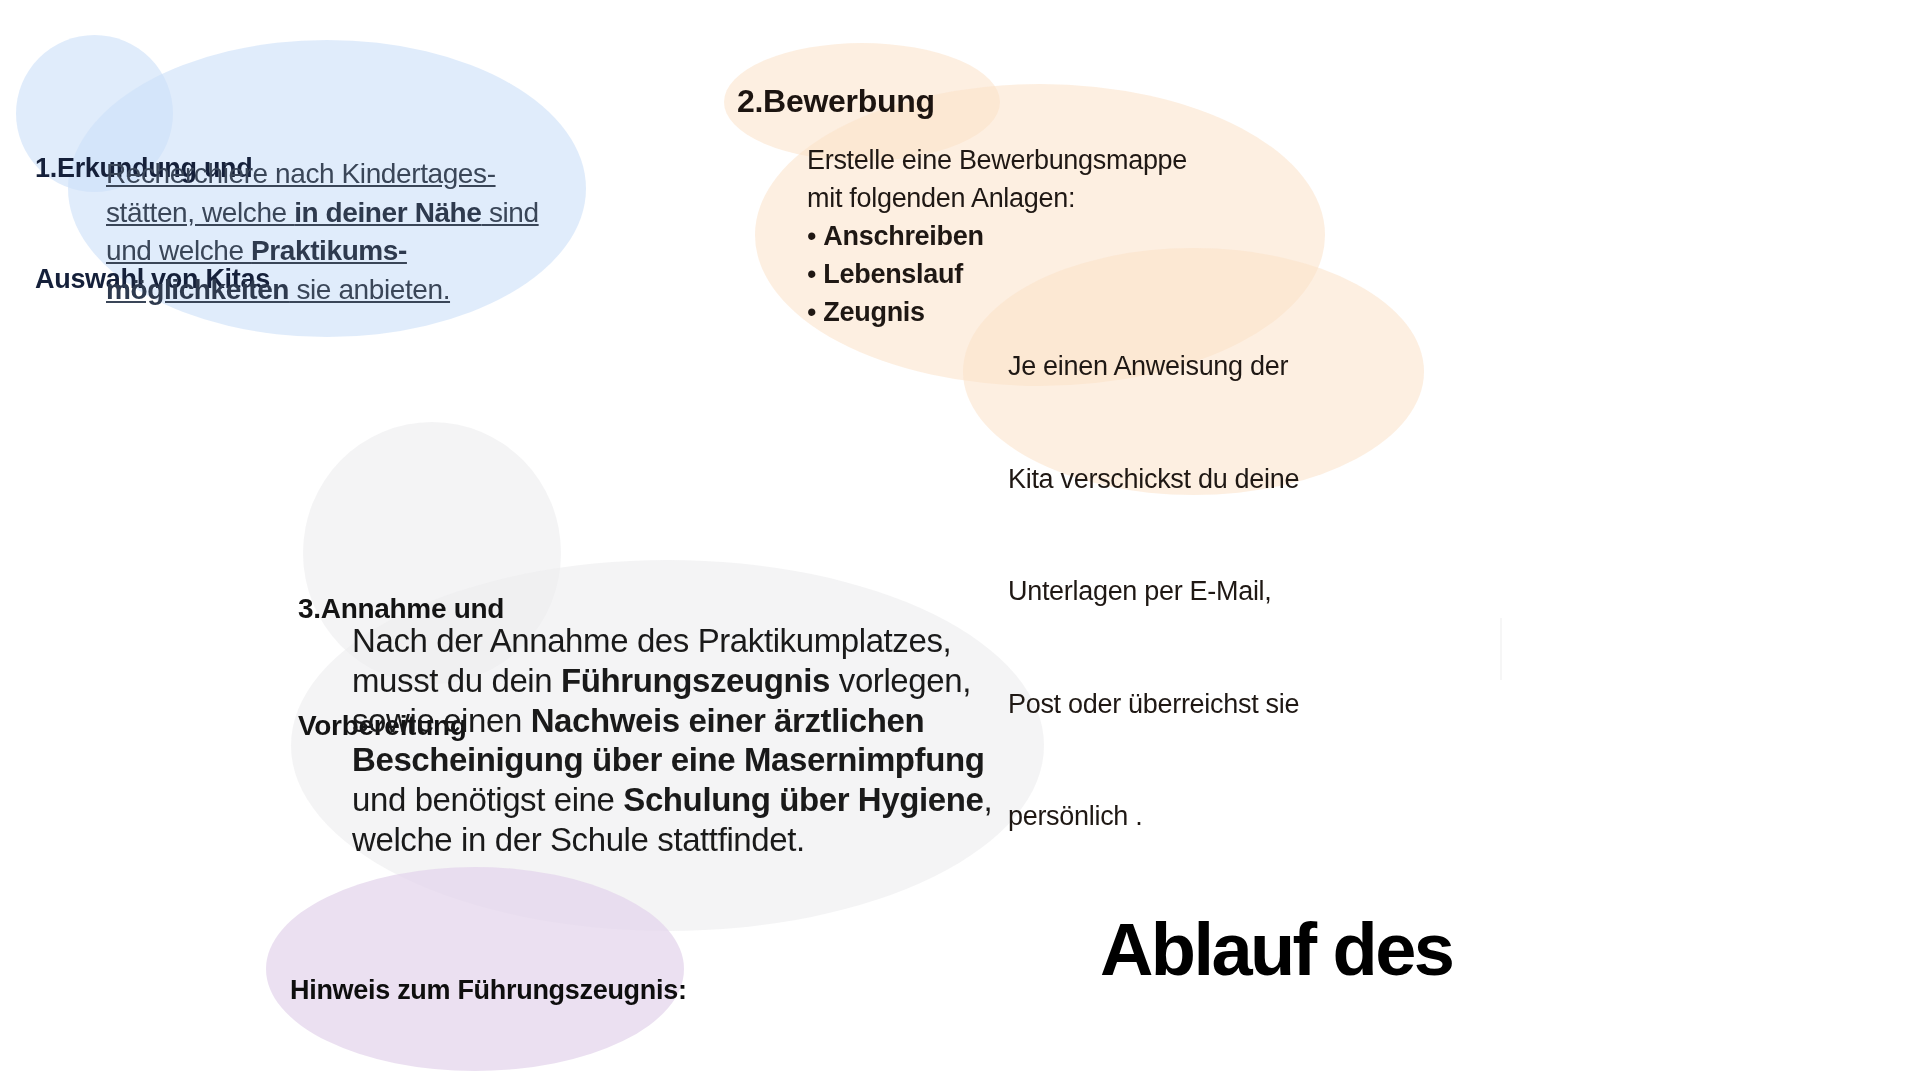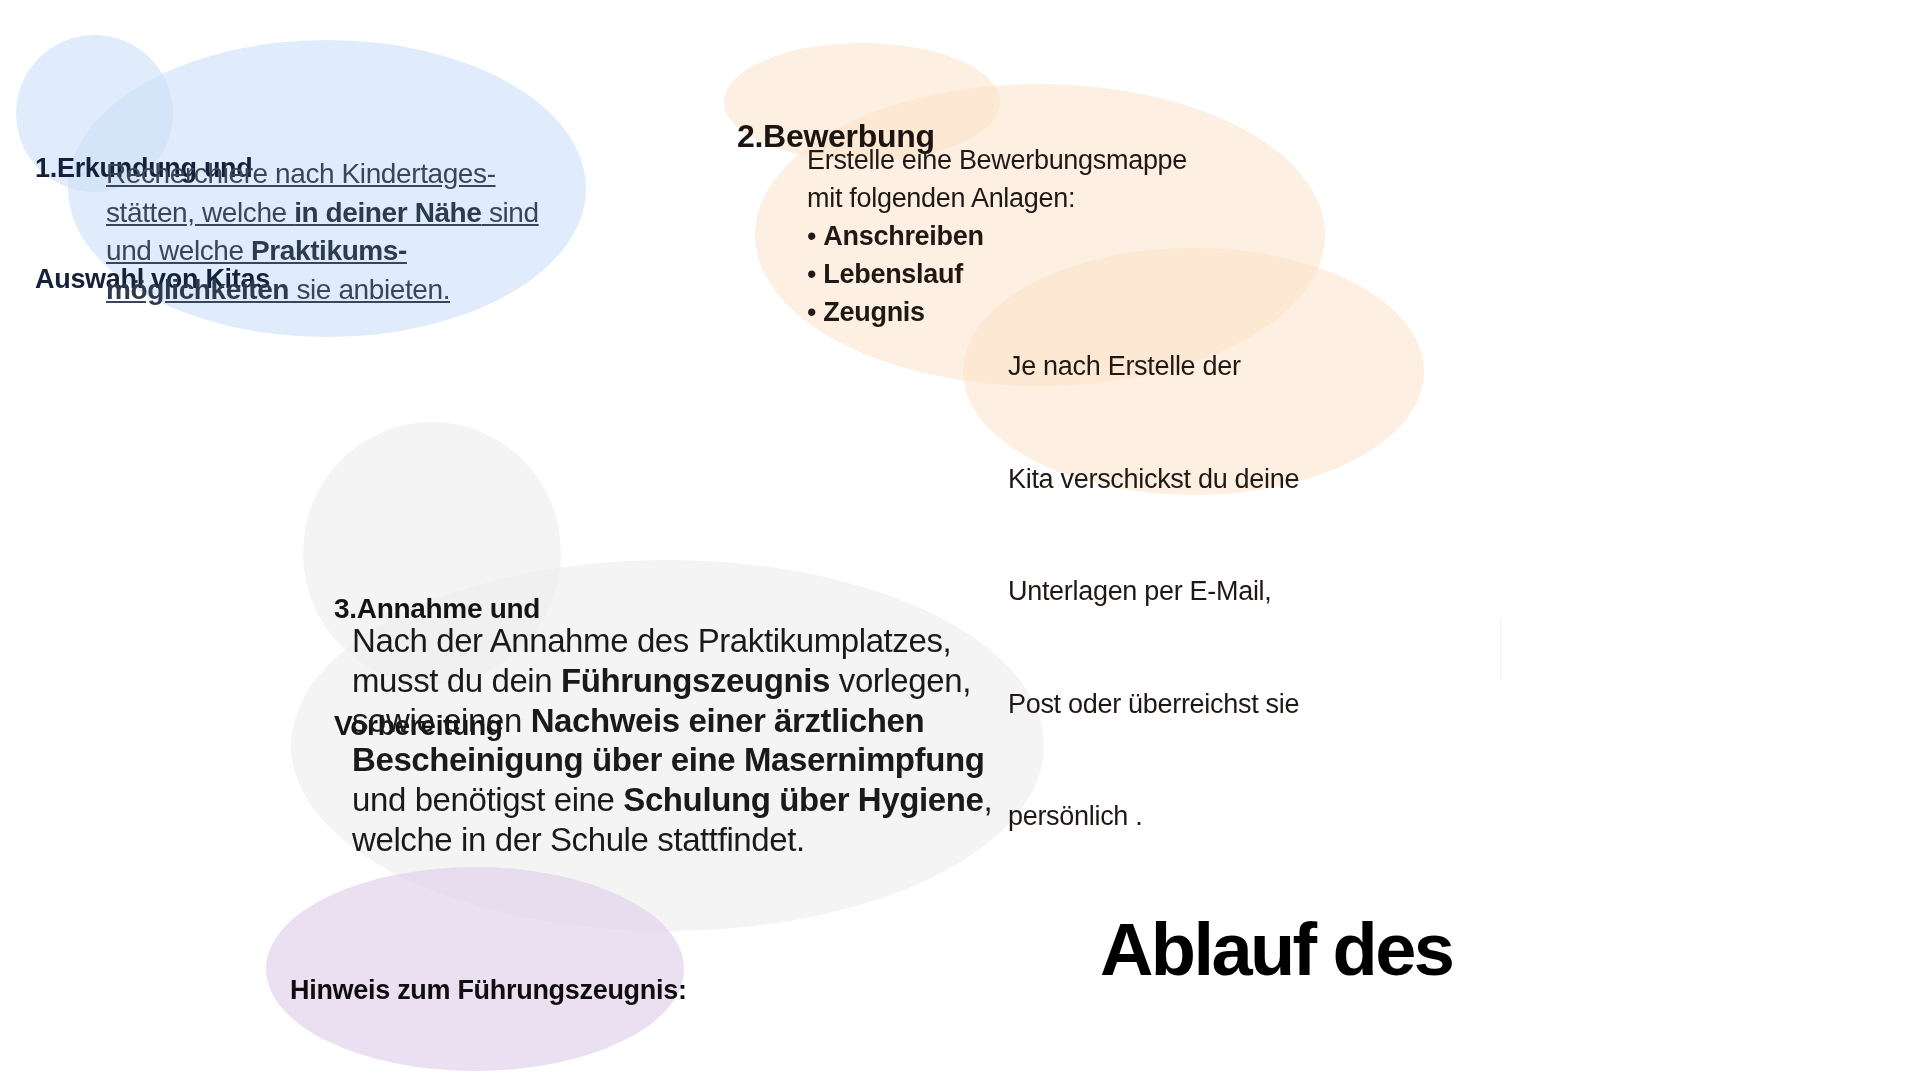--- a/index.html
+++ b/index.html
@@ -17,26 +17,26 @@
   .txt { position:absolute; white-space:pre; }
   .line { display:block; }
   b, .bold { font-weight:bold; }
 
   
   .s1-head { left:35px; top:76px; font-size:27px; font-weight:bold; color:#15203a; line-height:37px; letter-spacing:-0.3px; }
   .s1-body { left:106px; top:155px; font-size:28px; color:#3a4658; line-height:38.5px; letter-spacing:-0.4px;text-decoration:underline; }
   .s1-body b { color:#2e3a4e; }
 
   
-  .s2-head { left:737px; top:83px; font-size:32px; font-weight:bold; color:#1c1410; letter-spacing:-0.3px;margin-top:35px; }
+  .s2-head { left:737px; top:83px; font-size:32px; font-weight:bold; color:#1c1410; letter-spacing:-0.3px; }
   .s2-body { left:807px; top:141px; font-size:27px; color:#1f1814; line-height:38px; letter-spacing:-0.3px; }
   .s2-note { left:1008px; top:273px; font-size:27px; color:#1f1814; line-height:37.5px; letter-spacing:-0.3px; }
 
   
-  .s3-head { left:334px; top:511px; font-size:28px; font-weight:bold; color:#141414; line-height:39px; letter-spacing:-0.3px; }
+  .s3-head { left:298px; top:511px; font-size:28px; font-weight:bold; color:#141414; line-height:39px; letter-spacing:-0.3px; }
   .s3-body { left:352px; top:621px; font-size:33px; color:#1a1a1a; line-height:39.8px; letter-spacing:-0.4px; }
 
   
   .note { left:290px; top:895px; font-size:27px; font-weight:bold; color:#0e0e0e; line-height:38px; letter-spacing:-0.3px; }
   .note .u { text-underline-offset:3px; }
 
   
   .title { left:1100px; top:762px; font-size:74px; font-weight:bold; color:#000; line-height:75px; letter-spacing:-2.6px; }
 
   .artifact { position:absolute; left:1500px; top:618px; width:2px; height:62px; background:#f6f6f6; }
@@ -60,21 +60,21 @@
 
 <div class="txt s1-head">
   <span class="line">1.Erkundung und</span>
   <span class="line">Auswahl von Kitas</span>
 </div>
 <div class="txt s1-body rich"><span class="line"><span>Recherchiere nach Kindertages-</span></span><span class="line"><span>stätten, welche </span><b>in deiner Nähe</b><span> sind</span></span><span class="line"><span>und welche </span><b>Praktikums-</b></span><span class="line"><b>möglichkeiten</b><span> sie anbieten.</span></span></div>
 
 <div class="txt s2-head">2.Bewerbung</div>
 <div class="txt s2-body rich"><span class="line"><span>Erstelle eine Bewerbungsmappe</span></span><span class="line"><span>mit folgenden Anlagen:</span></span><span class="line"><span>• </span><b>Anschreiben</b></span><span class="line"><span>• </span><b>Lebenslauf</b></span><span class="line"><span>• </span><b>Zeugnis</b></span></div>
 <div class="txt s2-note">
-  <span class="line">Je nach Erstelle der</span>
+  <span class="line">Je einen Anweisung der</span>
   <span class="line">Kita verschickst du deine</span>
   <span class="line">Unterlagen per E-Mail,</span>
   <span class="line">Post oder überreichst sie</span>
   <span class="line">persönlich .</span>
 </div>
 
 <div class="txt s3-head">
   <span class="line">3.Annahme und</span>
   <span class="line">Vorbereitung</span>
 </div>

